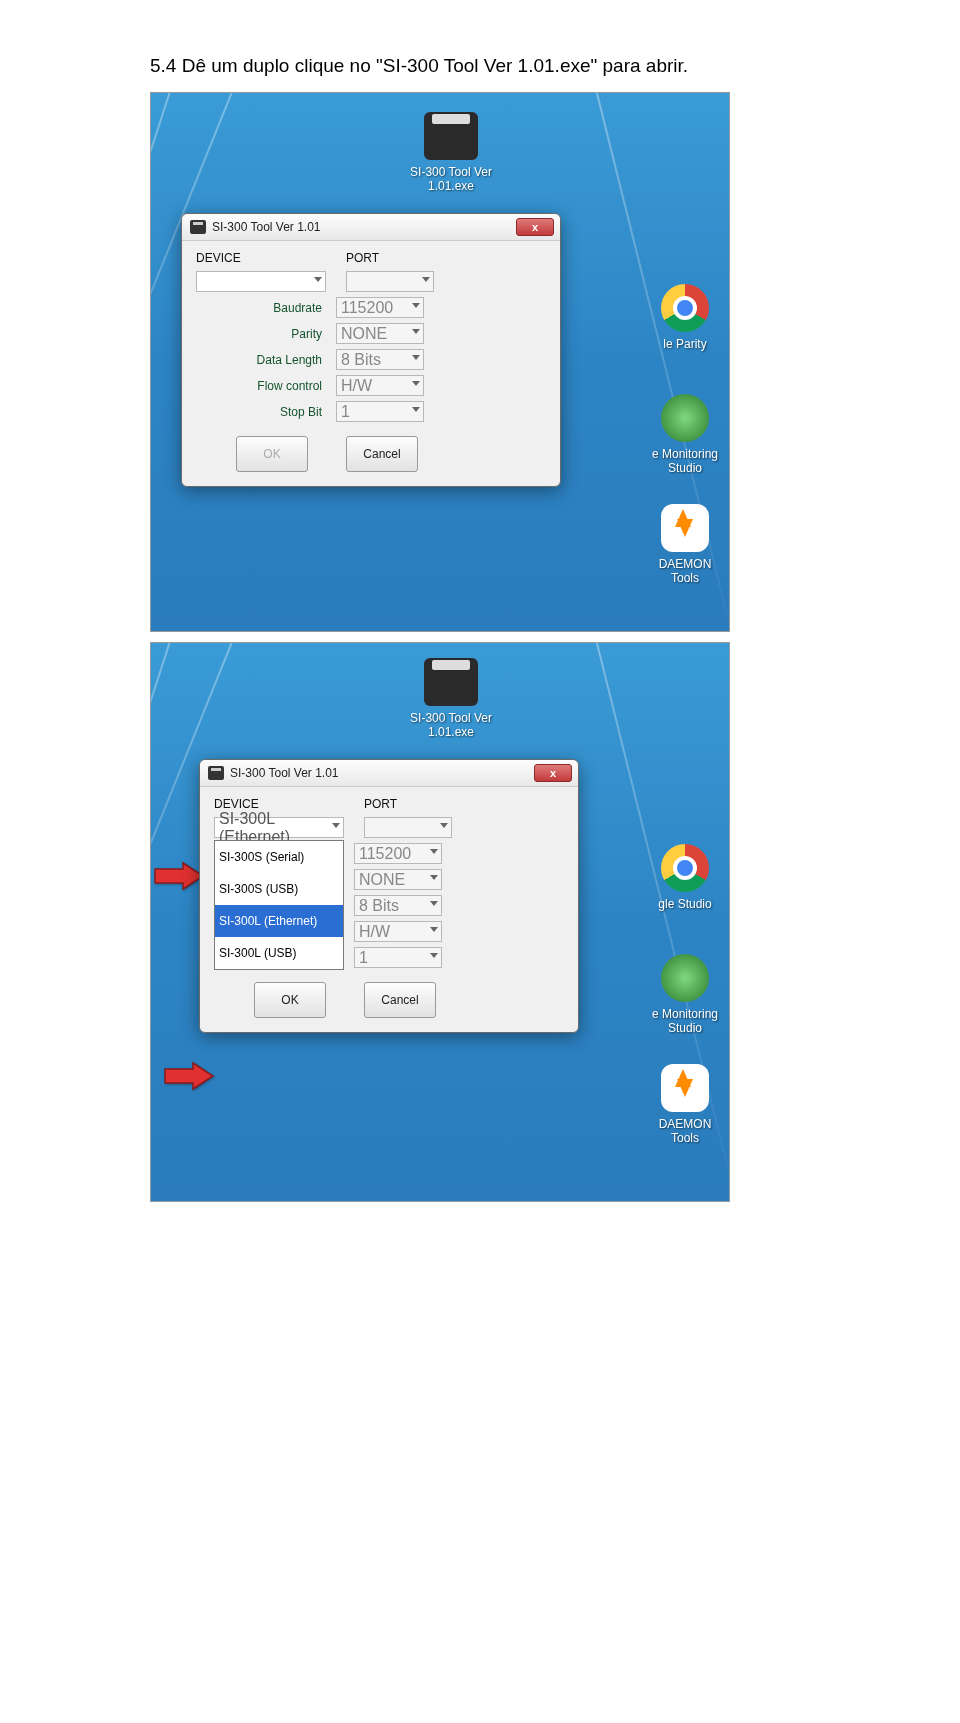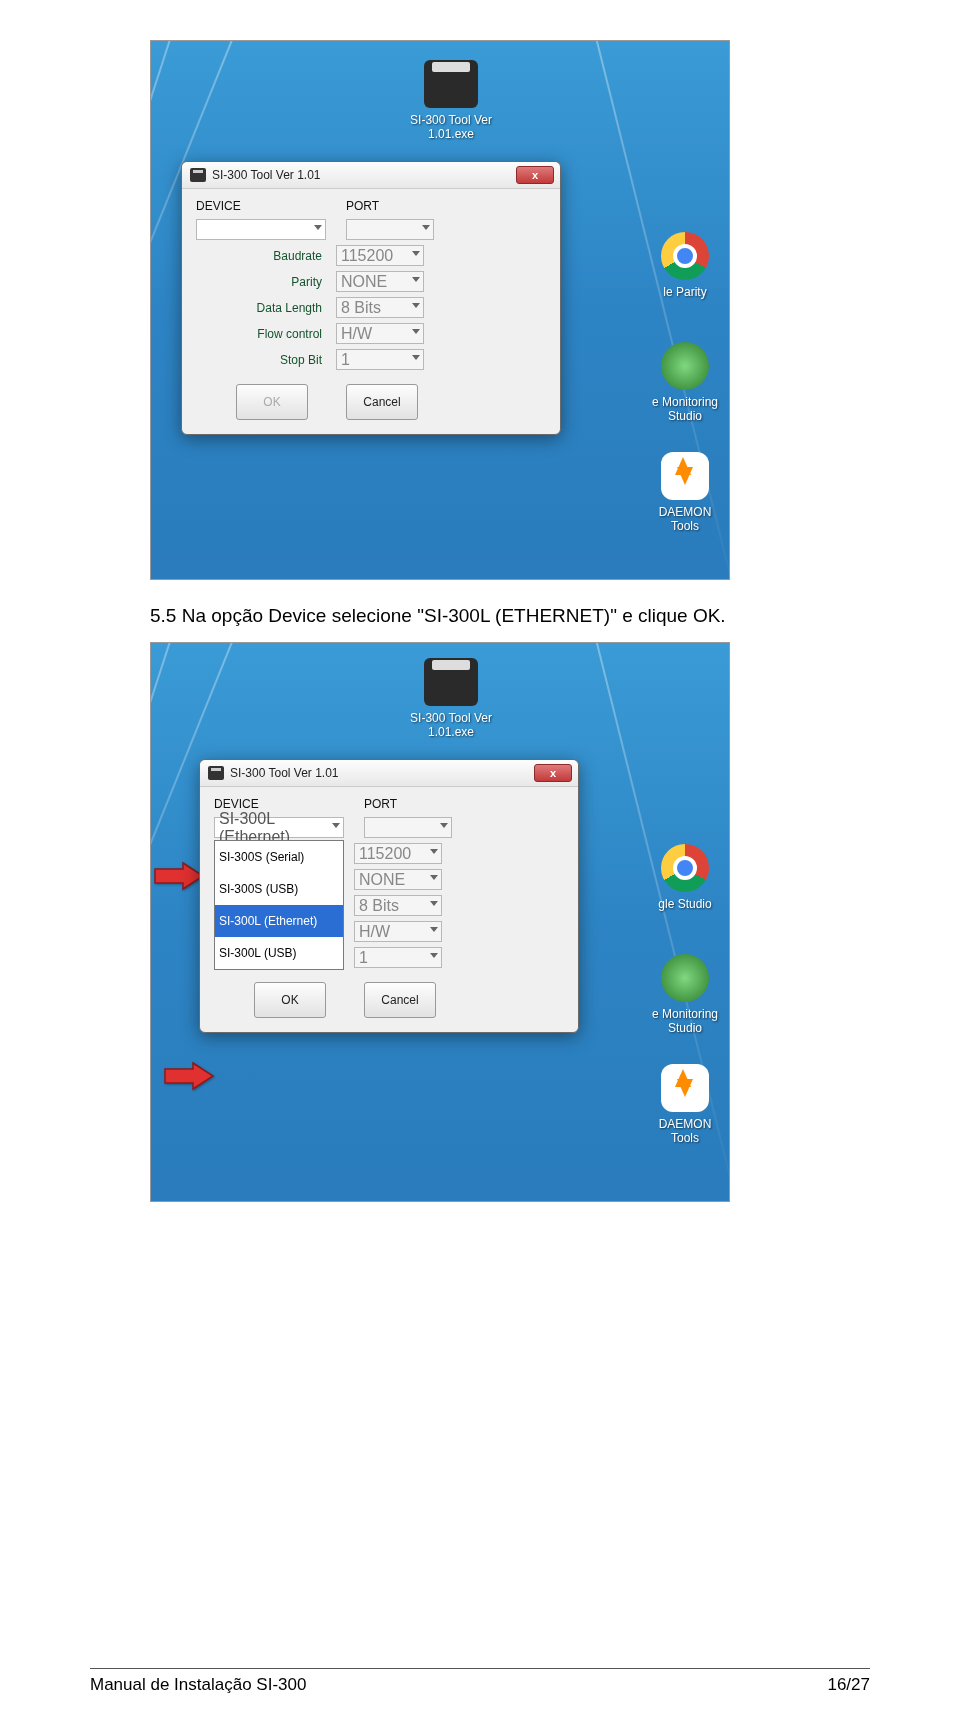--- a/index.html
+++ b/index.html
@@ -252,20 +252,21 @@
     justify-content: space-between;
     font-size: 17px;
     color: #000;
   }
 </style>
 </head>
 <body>
 
 <div class="page">
 
+  <div class="instruction">5.4 Dê um duplo clique no "SI-300 Tool Ver 1.01.exe" para abrir.</div>
 
   <div class="screenshot-wrap">
     <div class="desktop-bg">
       <div class="light-ray" style="left:50px; transform:rotate(18deg);"></div>
       <div class="light-ray" style="left:120px; transform:rotate(22deg);"></div>
       <div class="light-ray" style="left:420px; transform:rotate(-14deg);"></div>
 
       <div class="desktop-icon" style="top:18px; left:250px; width:100px;">
         <div class="iconbox">
             <div class="printer-icon"></div>
@@ -359,21 +360,20 @@
               </div>
             <div class="btn">
                 <span>Cancel</span>
               </div>
           </div>
         </div>
       </div>
     </div>
   </div>
 
-  <div class="instruction">5.5 Na opção Device selecione "SI-300L (ETHERNET)" e clique OK.</div>
 
   <div class="screenshot-wrap">
     <div class="desktop-bg tall">
       <div class="light-ray" style="left:50px; transform:rotate(18deg);"></div>
       <div class="light-ray" style="left:120px; transform:rotate(22deg);"></div>
       <div class="light-ray" style="left:420px; transform:rotate(-14deg);"></div>
 
       <div class="desktop-icon" style="top:14px; left:250px; width:100px;">
         <div class="iconbox">
             <div class="printer-icon"></div>
@@ -486,17 +486,13 @@
               </div>
             <div class="btn">
                 <span>Cancel</span>
               </div>
           </div>
         </div>
       </div>
     </div>
   </div>
 
-  <div class="footer">
-    <span>Manual de Instalação SI-300</span>
-    <span>16/27</span>
-  </div>
 </div>
 
 </body></html>

